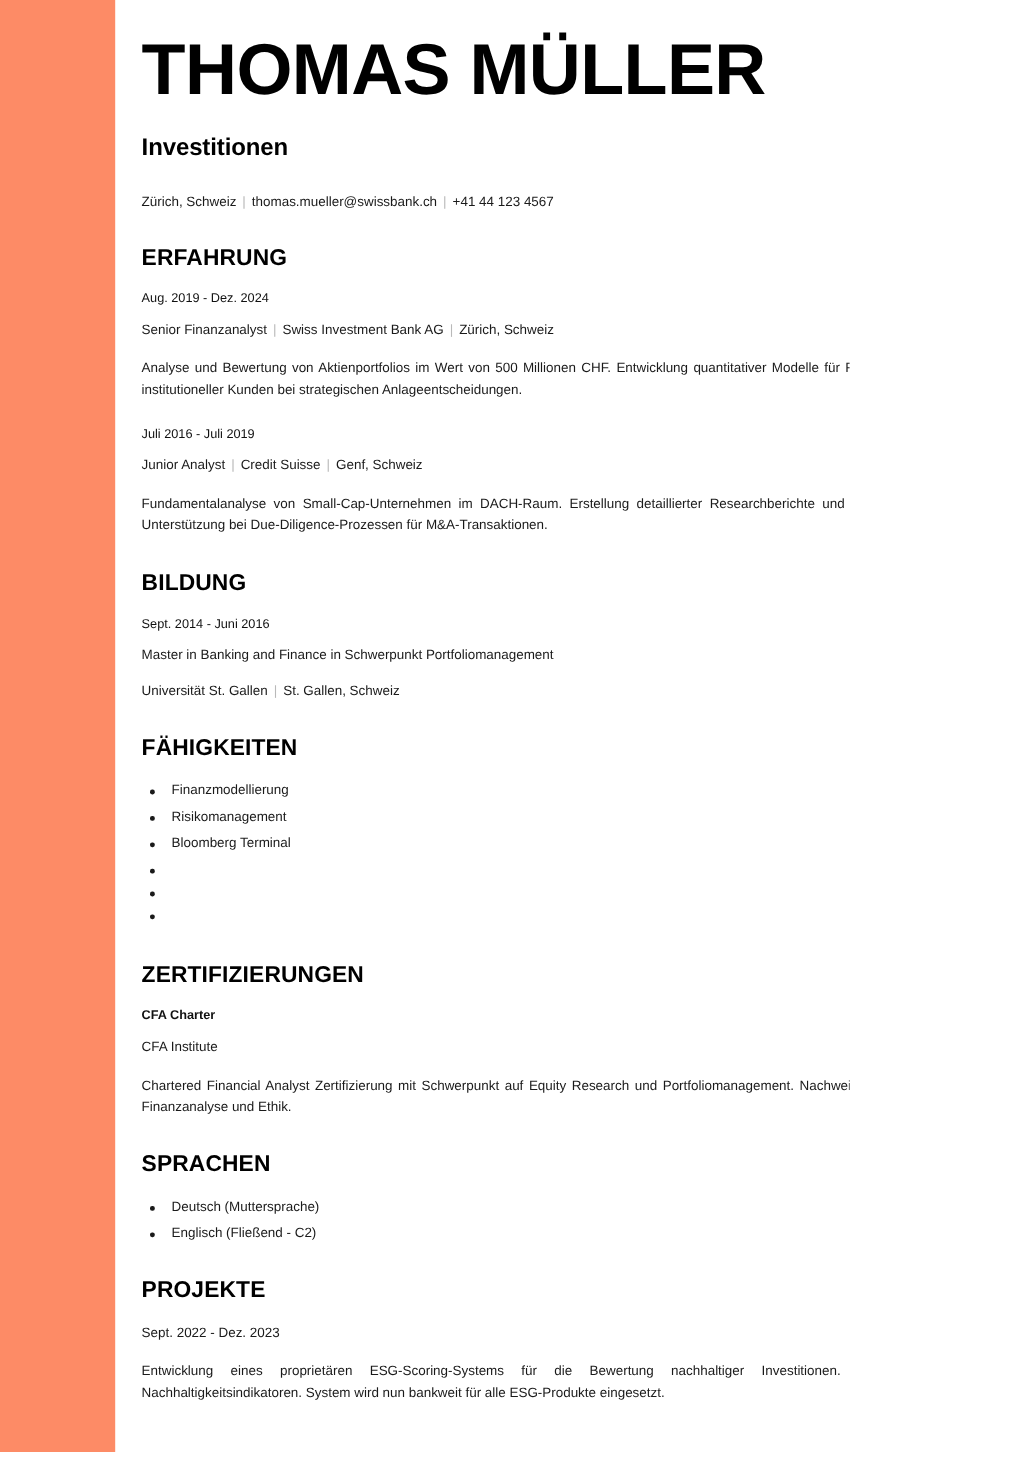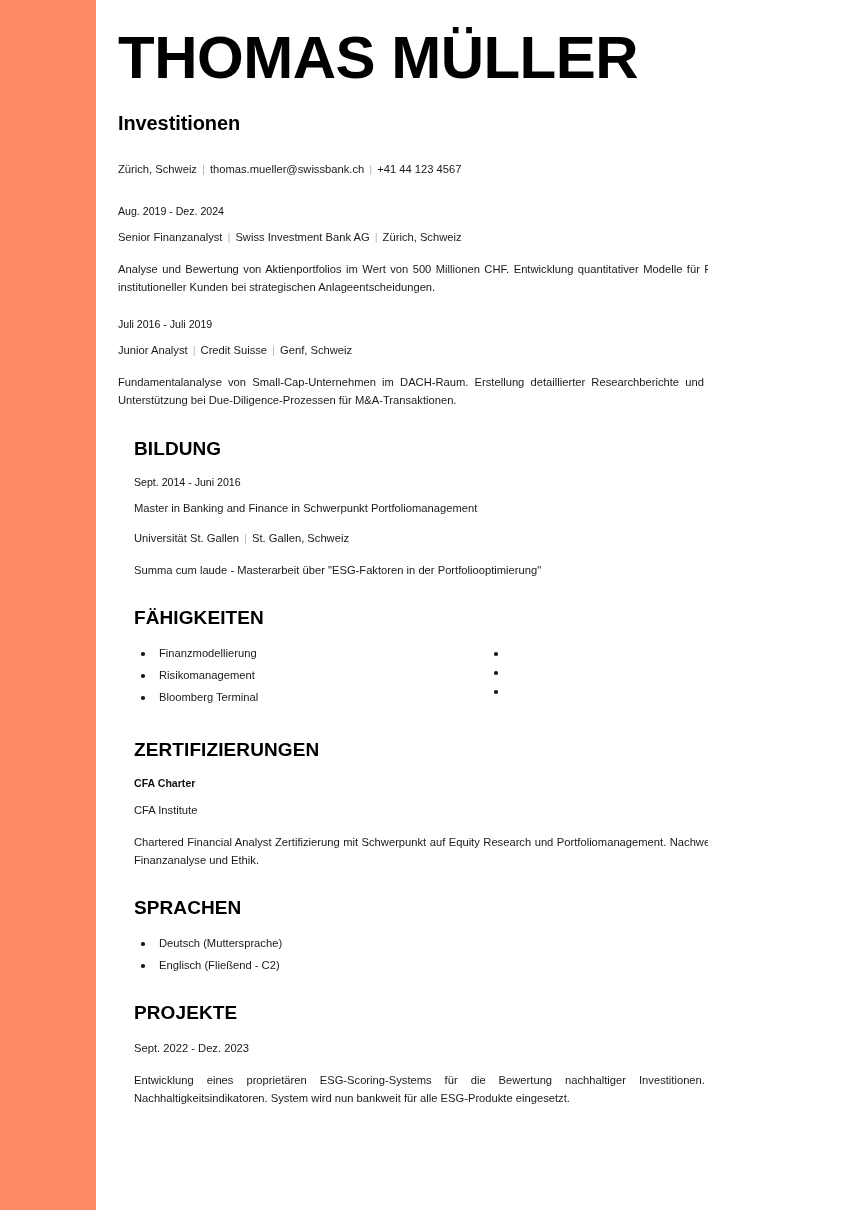--- a/index.html
+++ b/index.html
@@ -80,21 +80,21 @@
 
   .section { margin-bottom: 0; }
   .section-title {
     font-size: 19px;
     font-weight: 700;
     text-transform: uppercase;
     color: #000000;
     margin: 0 0 16px 0;
     letter-spacing: 0.1px;
   }
-  .gap-before-section { margin-top: 28px; margin-left: 16px; }
+  .gap-before-section { margin-top: 28px; }
 
   .entry { margin-bottom: 0; }
   .entry-date {
     font-size: 10.6px;
     font-weight: 400;
     color: #111111;
     margin: 0 0 12px 0;
   }
   .entry-meta {
     font-size: 11.2px;
@@ -141,41 +141,42 @@
     border-radius: 50%;
     background: #1a1a1a;
   }
   .two-col {
     display: flex;
     gap: 0;
   }
   .two-col > .col {
     width: 50%;
   }
-  .skills-wrap { margin-bottom: 20px; }
+  .skills-wrap { margin-bottom: 20px; flex-direction: column; }
   .lang-wrap { margin-bottom: 22px; }
 </style>
 </head>
 <body>
 
 <div class="page">
 
   <div class="accent-bar"></div>
 
   <div class="content">
 
     <h1 class="name">Thomas Müller</h1>
     <div class="job-title">Investitionen</div>
 
     <div class="contact-line">
       <span>Zürich, Schweiz</span><span class="sep">|</span><span>thomas.mueller@swissbank.ch</span><span class="sep">|</span><span>+41 44 123 4567</span>
     </div>
 
 
     <div class="section">
+      <h2 class="section-title">ERFAHRUNG</h2>
 
       <div class="entry">
         <div class="entry-date">Aug. 2019 - Dez. 2024</div>
         <div class="entry-meta">
           <span>Senior Finanzanalyst</span><span class="sep">|</span><span>Swiss Investment Bank AG</span><span class="sep">|</span><span>Zürich, Schweiz</span>
         </div>
         <p class="desc">Analyse und Bewertung von Aktienportfolios im Wert von 500 Millionen CHF. Entwicklung quantitativer Modelle für Risikobewertung. Beratung institutioneller Kunden bei strategischen Anlageentscheidungen.</p>
       </div>
 
       <div class="entry">
@@ -189,21 +190,20 @@
 
     <div class="section gap-before-section">
       <h2 class="section-title">BILDUNG</h2>
 
       <div class="entry">
         <div class="entry-date">Sept. 2014 - Juni 2016</div>
         <div class="entry-sub">Master in Banking and Finance in Schwerpunkt Portfoliomanagement</div>
         <div class="entry-meta">
           <span>Universität St. Gallen</span><span class="sep">|</span><span>St. Gallen, Schweiz</span>
         </div>
-        <p class="desc">Summa cum laude - Masterarbeit über "ESG-Faktoren in der Portfoliooptimierung"</p>
       </div>
     </div>
 
     <div class="section gap-before-section">
       <h2 class="section-title">FÄHIGKEITEN</h2>
 
       <div class="two-col skills-wrap">
         <div class="col">
           <ul class="bullets">
             <li>Finanzmodellierung</li>

